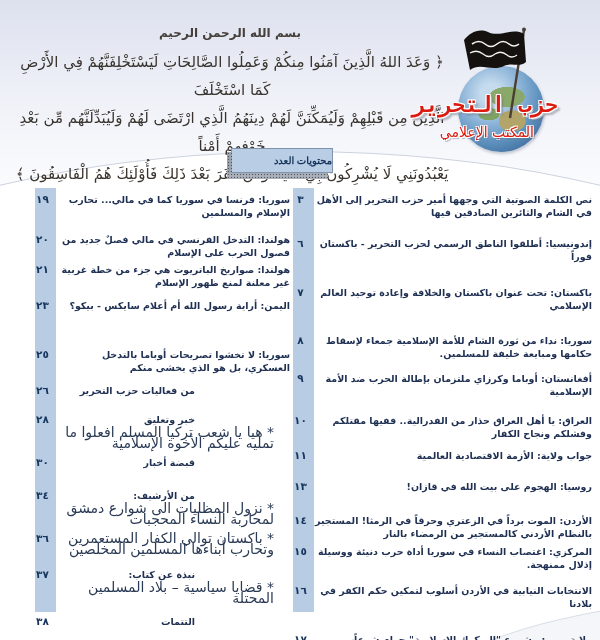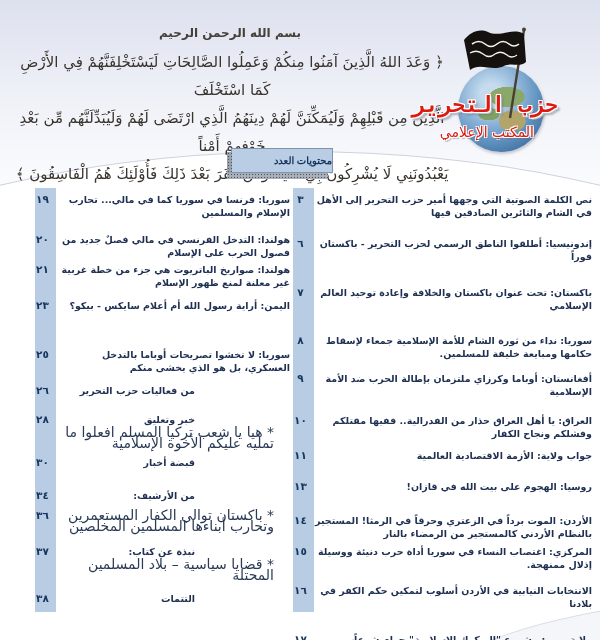--- a/index.html
+++ b/index.html
@@ -245,20 +245,21 @@
         </div>
         <div class="entry indent">
           <div class="txt">
             <div class="t">قبضة أخبار</div>
           </div>
           <div class="num">٣٠</div>
         </div>
         <div class="entry indent">
           <div class="txt">
             <div class="t">من الأرشيف:</div>
+            <div class="sub">* نزول المظليات الى شوارع دمشق لمحاربة النساء المحجبات</div>
           </div>
           <div class="num">٣٤</div>
         </div>
         <div class="entry indent">
           <div class="txt">
             <div class="sub">* باكستان توالي الكفار المستعمرين وتحارب أبناءها المسلمين المخلصين</div>
           </div>
           <div class="num">٣٦</div>
         </div>
         <div class="entry indent">

